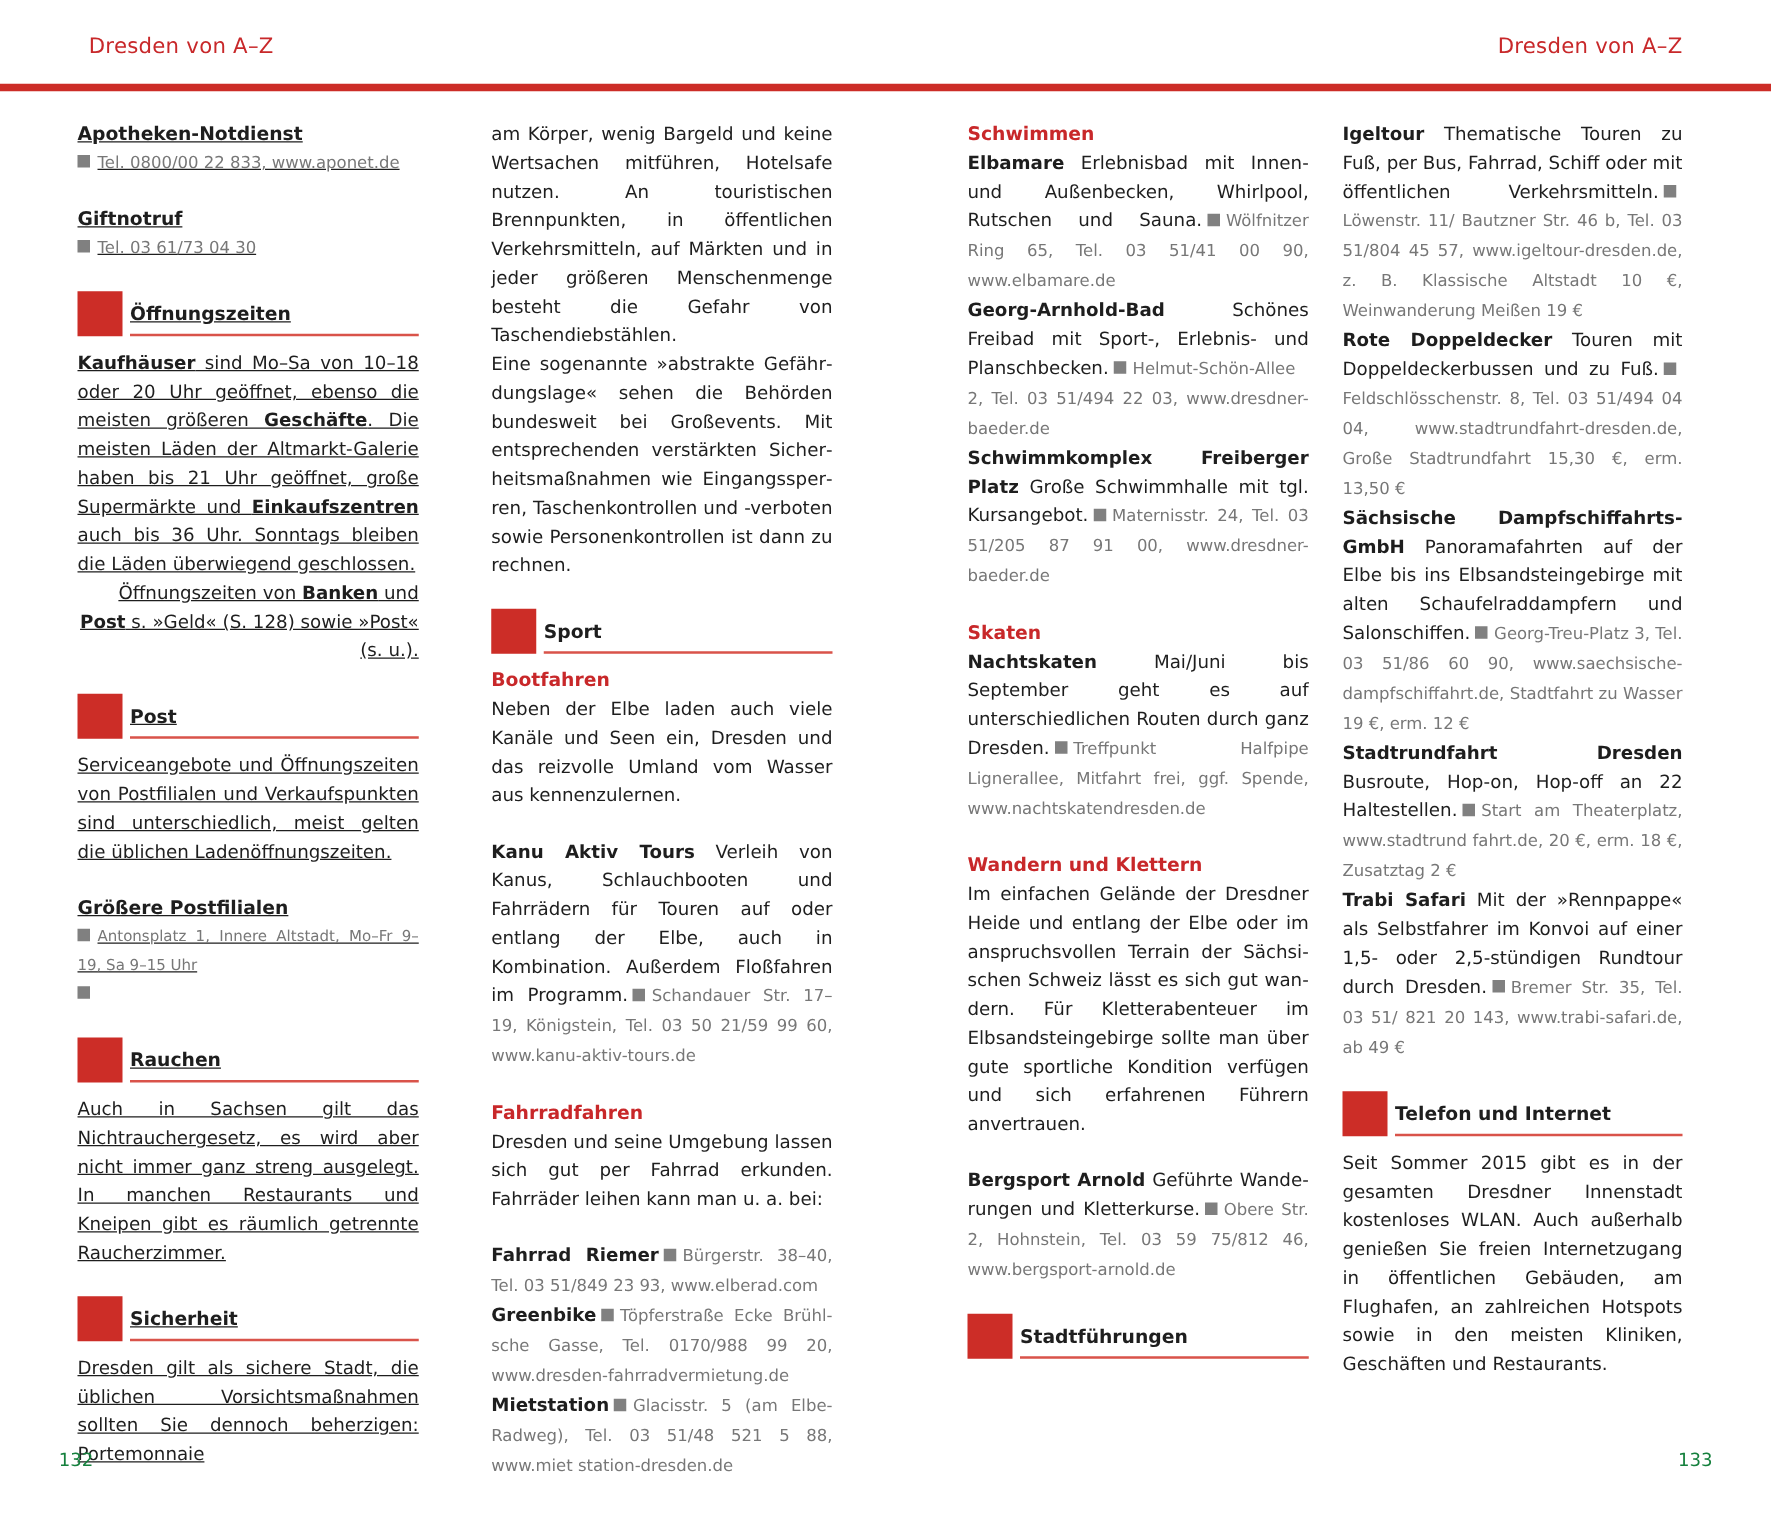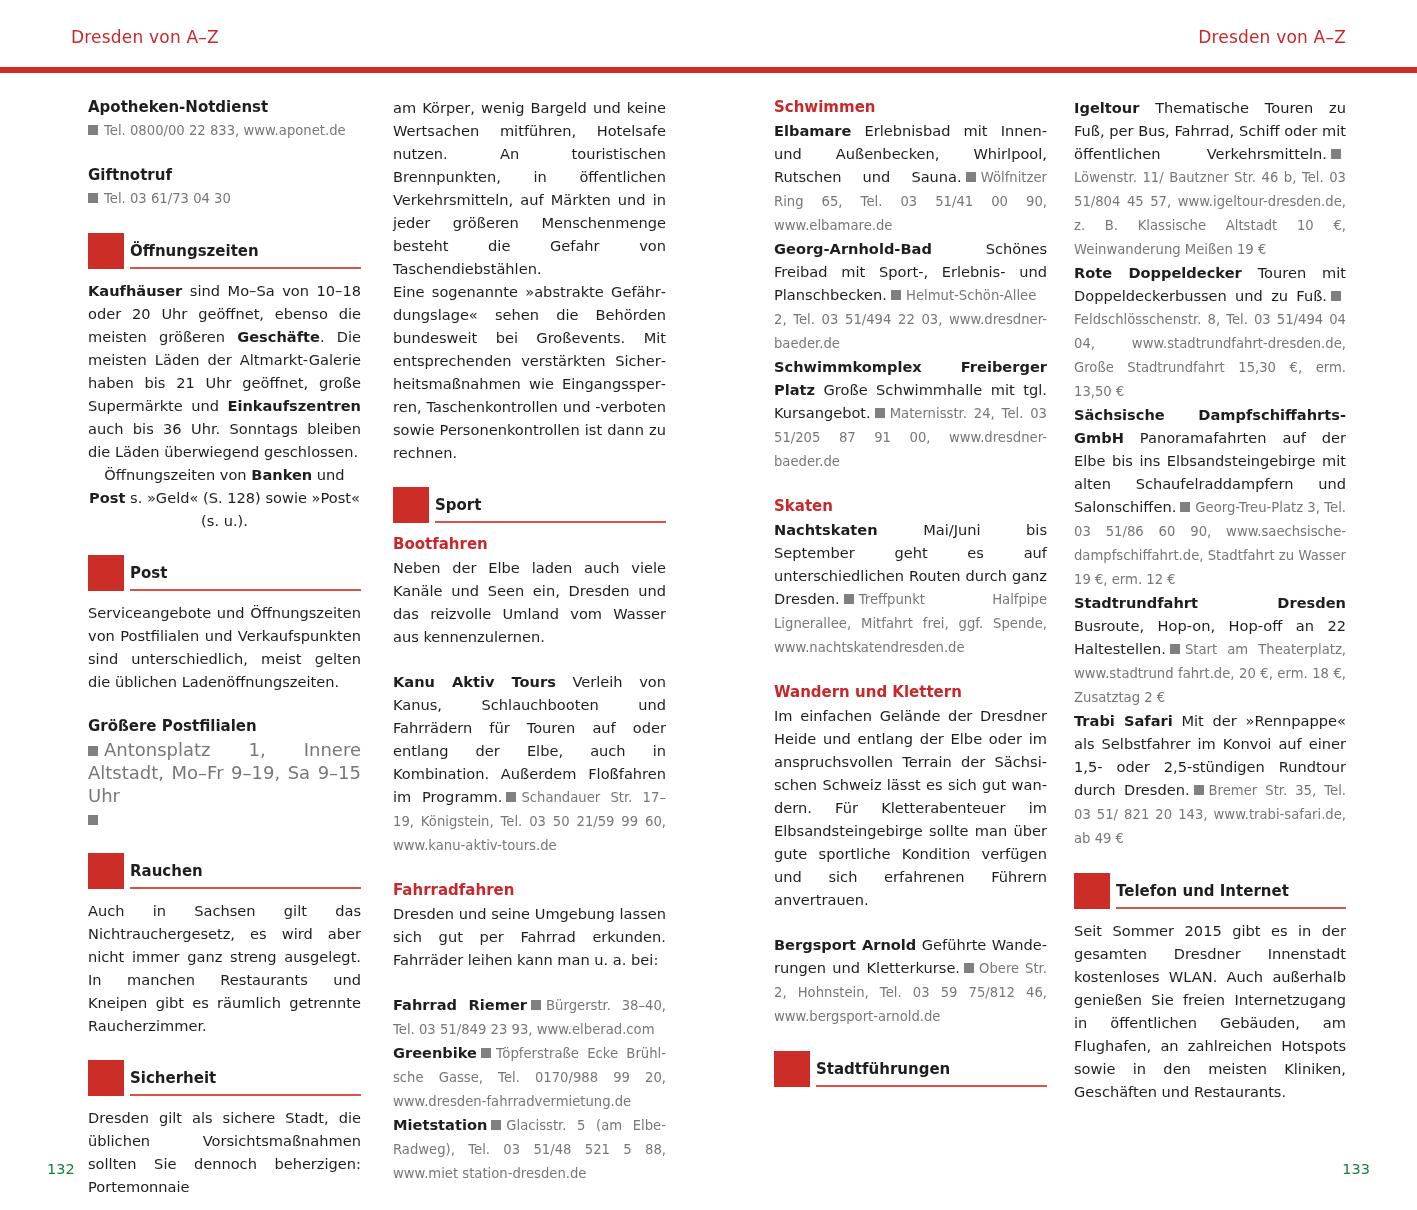--- a/index.html
+++ b/index.html
@@ -3,37 +3,37 @@
 <meta charset="utf-8">
 <style>
   html, body { margin:0; padding:0; background:#ffffff; }
   body { width:1417px; height:1210px; position:relative; overflow:hidden;
          font-family:"DejaVu Sans", "Liberation Sans", sans-serif; color:#1e1e1e; }
   .running-head { position:absolute; top:27px; font-size:17px; color:#c8282a; letter-spacing:0.2px; }
   .running-head.left { left:71px; }
   .running-head.right { right:71px; }
   .top-rule { position:absolute; top:67px; left:0; width:1417px; height:6px; background:#cc2d27; }
   .col { position:absolute; top:96px; width:273px; font-size:14.6px; line-height:23px; text-align:justify; hyphens:manual; }
-  .c1 { left:88px; } .c2 { left:393px; } .c3 { left:774px; } .c4 { left:1074px; }
+  .c1 { left:62px;text-decoration:underline; } .c2 { left:393px; } .c3 { left:774px; } .c4 { left:1074px; }
   .c4 { width:272px; }
   .h-entry { font-weight:bold; font-size:15px; }
   .info { color:#777777; font-size:13.2px; }
   .sq { display:inline-block; width:10px; height:10px; background:#808080; margin-right:6px; vertical-align:0px; }
   .sq-inline { display:inline-block; width:10px; height:10px; background:#808080; margin:0 5px 0 4px; vertical-align:0px; }
   .p { margin:0; }
   .gap { height:22px; }
   .section { display:flex; align-items:flex-end; height:37px; margin:0 0 10px 0; }
   .section .box { width:36px; height:36px; background:#cc2d27; flex:none; }
   .section .title { flex:1; margin-left:6px; border-bottom:2px solid #d9534a; font-weight:bold; font-size:15px; line-height:22px; padding:0 0 5px 0; }
   .sub { color:#c8282a; font-weight:bold; font-size:15px; }
   .b { font-weight:bold; }
   .pagenum { position:absolute; top:1161px; font-size:14.5px; color:#15803d; }
   .pagenum.left { left:47px; }
   .pagenum.right { right:47px; }
-  .list-line { color:#777; font-size:18px; }
+  .list-line { color:#777; font-size:12px; }
 </style>
 </head>
 <body>
 
 <div class="running-head left">Dresden von A–Z</div>
 <div class="running-head right">Dresden von A–Z</div>
 <div class="top-rule"></div>
 
 <div class="col c1">
   <div class="h-entry">Apotheken-Notdienst</div>
@@ -41,21 +41,21 @@
   <div class="gap"></div>
   <div class="h-entry">Giftnotruf</div>
   <div class="info"><span class="sq"></span><span>Tel. 03 61/73 04 30</span></div>
   <div class="gap"></div>
 
   <div class="section">
     <div class="box"></div>
     <div class="title">Öffnungszeiten</div>
   </div>
   <p class="p"><span class="b">Kaufhäuser</span><span> sind Mo–Sa von 10–18 oder 20 Uhr geöffnet, ebenso die meis­ten größeren </span><span class="b">Geschäfte</span><span>. Die meisten Läden der Altmarkt-Galerie haben bis 21 Uhr geöffnet, große Supermärkte und </span><span class="b">Einkaufszentren</span><span> auch bis 36 Uhr. Sonntags bleiben die Läden überwie­gend geschlossen.</span></p>
-  <p class="p" style="text-align:center"><span>Öffnungszeiten von </span><span class="b">Banken</span><span> und </span><span class="b">Post</span><span> s. »Geld« (S. 128) sowie »Post« (s. u.).</span></p>
+  <p class="p" style="text-align:right"><span>Öffnungszeiten von </span><span class="b">Banken</span><span> und </span><span class="b">Post</span><span> s. »Geld« (S. 128) sowie »Post« (s. u.).</span></p>
   <div class="gap"></div>
 
   <div class="section">
     <div class="box"></div>
     <div class="title">Post</div>
   </div>
   <p class="p">Serviceangebote und Öffnungszeiten von Postfilialen und Verkaufspunkten sind unterschiedlich, meist gelten die üblichen Ladenöffnungszeiten.</p>
   <div class="gap"></div>
   <div class="h-entry">Größere Postfilialen</div>
   <div class="list-line"><span class="sq"></span><span>Antonsplatz 1, Innere Altstadt, Mo–Fr 9–19, Sa 9–15 Uhr</span></div>

